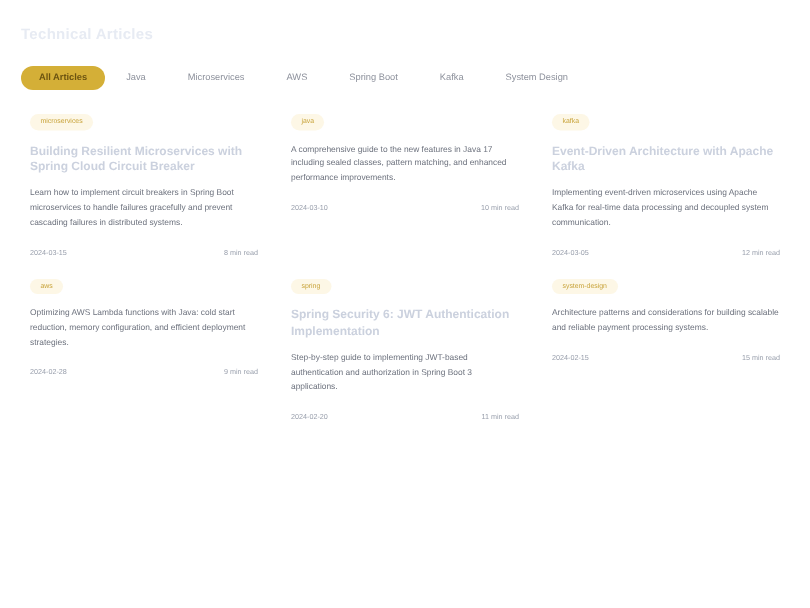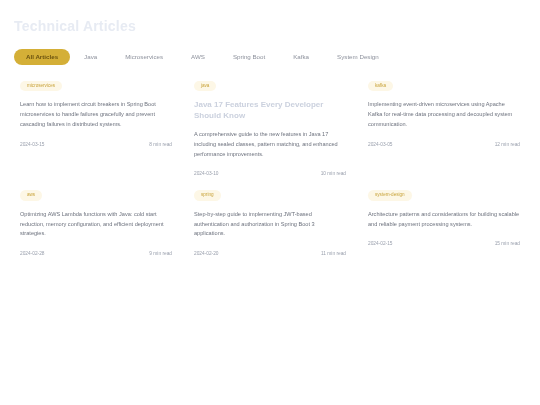--- a/index.html
+++ b/index.html
@@ -14,21 +14,21 @@
     overflow: hidden;
   }
   .page {
     width: 540px;
     height: 405px;
     box-sizing: border-box;
     padding: 18px 14px 0 14px;
     background: #ffffff;
   }
   .page-title {
-    font-size: 14px;
+    font-size: 10px;
     font-weight: bold;
     color: #e7ebf3;
     letter-spacing: 0.2px;
     margin: 0 0 14px 0;
     line-height: 1.2;
   }
   .filter-bar {
     display: flex;
     align-items: center;
     gap: 0px;
@@ -116,53 +116,55 @@
       <button class="filter-tab">Microservices</button>
       <button class="filter-tab">AWS</button>
       <button class="filter-tab">Spring Boot</button>
       <button class="filter-tab">Kafka</button>
       <button class="filter-tab">System Design</button>
     </div>
 
   <div class="grid">
       <div class="card">
         <span class="tag">microservices</span>
+        <h2 class="card-title">Building Resilient Microservices with Spring Cloud Circuit Breaker</h2>
         <p class="card-excerpt">Learn how to implement circuit breakers in Spring Boot microservices to handle failures gracefully and prevent cascading failures in distributed systems.</p>
         <div class="card-footer">
           <span class="card-date">2024-03-15</span>
           <span class="card-readtime">8 min read</span>
         </div>
       </div>
       <div class="card">
         <span class="tag">java</span>
-        <h2 class="card-title">Java 17 Features Every Developer Should Know</h2>
         <p class="card-excerpt">A comprehensive guide to the new features in Java 17 including sealed classes, pattern matching, and enhanced performance improvements.</p>
         <div class="card-footer">
           <span class="card-date">2024-03-10</span>
           <span class="card-readtime">10 min read</span>
         </div>
       </div>
       <div class="card">
         <span class="tag">kafka</span>
+        <h2 class="card-title">Event-Driven Architecture with Apache Kafka</h2>
         <p class="card-excerpt">Implementing event-driven microservices using Apache Kafka for real-time data processing and decoupled system communication.</p>
         <div class="card-footer">
           <span class="card-date">2024-03-05</span>
           <span class="card-readtime">12 min read</span>
         </div>
       </div>
       <div class="card">
         <span class="tag">aws</span>
         <p class="card-excerpt">Optimizing AWS Lambda functions with Java: cold start reduction, memory configuration, and efficient deployment strategies.</p>
         <div class="card-footer">
           <span class="card-date">2024-02-28</span>
           <span class="card-readtime">9 min read</span>
         </div>
       </div>
       <div class="card">
         <span class="tag">spring</span>
+        <h2 class="card-title">Spring Security 6: JWT Authentication Implementation</h2>
         <p class="card-excerpt">Step-by-step guide to implementing JWT-based authentication and authorization in Spring Boot 3 applications.</p>
         <div class="card-footer">
           <span class="card-date">2024-02-20</span>
           <span class="card-readtime">11 min read</span>
         </div>
       </div>
       <div class="card">
         <span class="tag">system-design</span>
         <p class="card-excerpt">Architecture patterns and considerations for building scalable and reliable payment processing systems.</p>
         <div class="card-footer">

